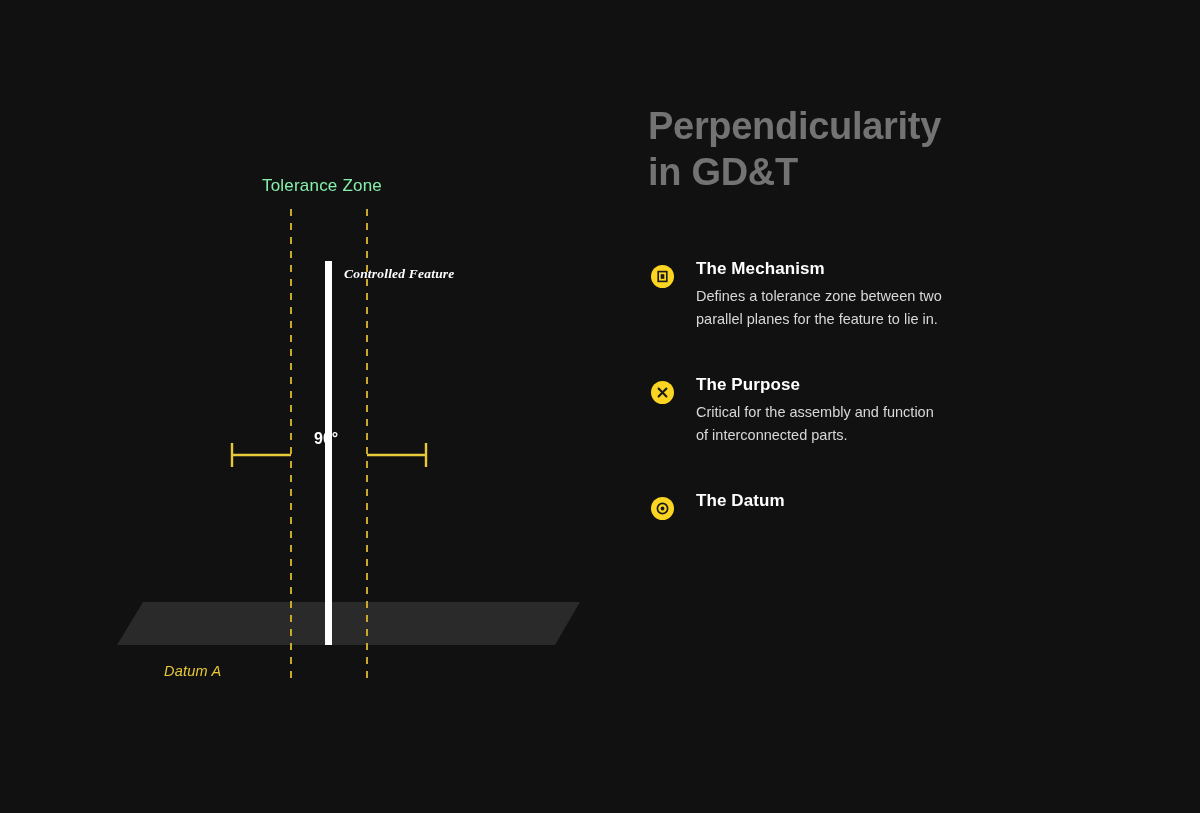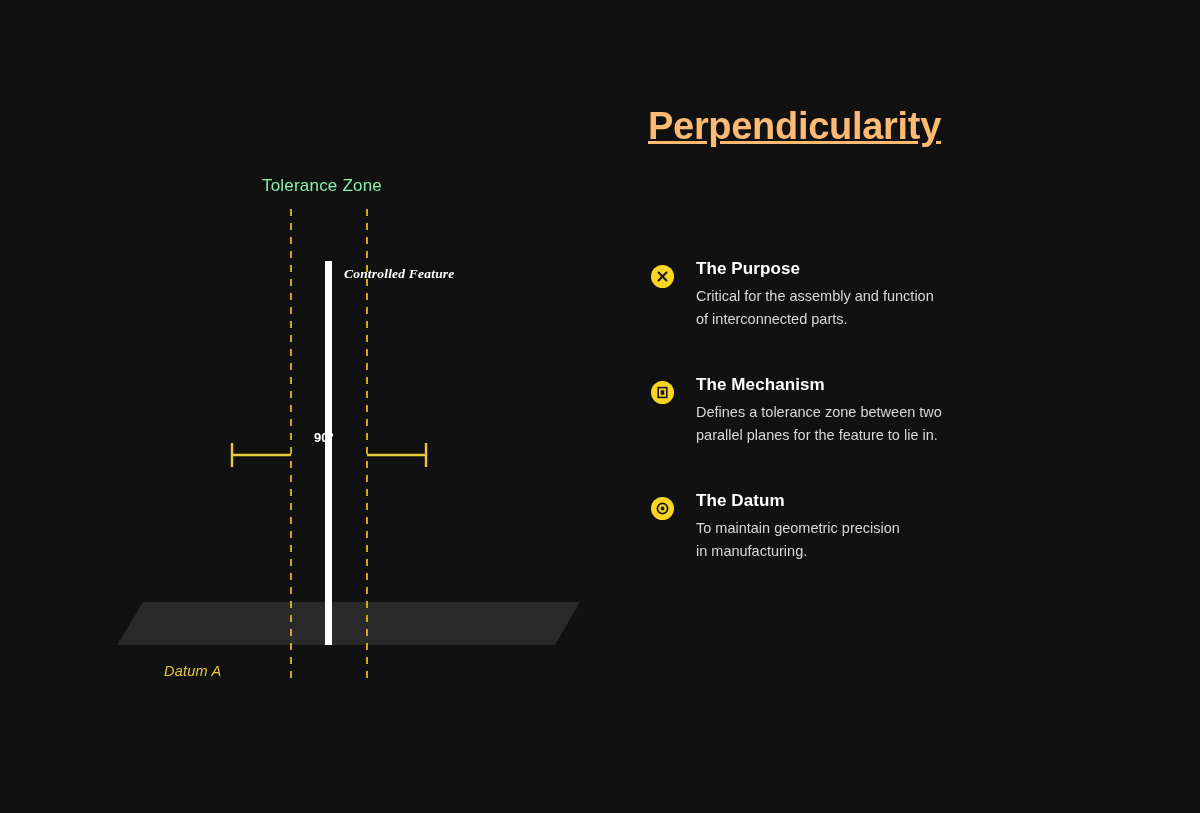--- a/index.html
+++ b/index.html
@@ -57,44 +57,43 @@
     top: 663px;
     font-size: 14.5px;
     font-style: italic;
     color: #e8c93a;
     letter-spacing: .2px;
     text-align: right;
   }
   .lbl-angle {
     left: 314px;
     top: 430px;
-    font-size: 13px;
+    font-size: 16px;
     font-weight: bold;
     color: #ffffff;
     z-index: 2;
   }
 
   
   .panel {
     position: absolute;
     left: 648px;
     top: 0;
     width: 460px;
     height: 813px;
   }
   .title {
     position: absolute;
     left: 0;
     top: 78px;
     font-size: 38px;
     line-height: 46px;
     font-weight: bold;
-    color: #fdba74;
+    color: #737373;
     letter-spacing: -0.3px;
-    text-decoration: underline;
   }
   .title .line2 { display: block; }
 
   .items {
     position: absolute;
     left: 0;
     top: 258px;
     width: 460px;
   }
   .item {
@@ -165,62 +164,59 @@
 
     <div class="lbl lbl-angle">90°</div>
 
     <div class="lbl lbl-datum">Datum A</div>
   </div>
 
   <div class="panel">
 
     <h1 class="title">
       <span>Perpendicularity</span>
+      <span class="line2">in GD&amp;T</span>
     </h1>
 
     <div class="items">
 
+
+      <div class="item">
+        <span class="badge">
+          <svg width="13" height="13" viewBox="0 0 13 13">
+            <rect x="2.2" y="1.6" width="8.6" height="9.8" fill="none" stroke="#1a1a1a" stroke-width="1.6"></rect>
+            <rect x="4.7" y="4.2" width="3.6" height="4.6" fill="#1a1a1a"></rect>
+          </svg>
+        </span>
+        <p class="item-title">The Mechanism</p>
+        <p class="item-desc">
+          <span>Defines a tolerance zone between two</span><br>
+          <span>parallel planes for the feature to lie in.</span>
+        </p>
+      </div>
 
       <div class="item">
         <span class="badge">
           <svg width="13" height="13" viewBox="0 0 13 13">
             <line x1="2.6" y1="2.6" x2="10.4" y2="10.4" stroke="#1a1a1a" stroke-width="2.1" stroke-linecap="round"></line>
             <line x1="10.4" y1="2.6" x2="2.6" y2="10.4" stroke="#1a1a1a" stroke-width="2.1" stroke-linecap="round"></line>
           </svg>
         </span>
         <p class="item-title">The Purpose</p>
         <p class="item-desc">
           <span>Critical for the assembly and function</span><br>
           <span>of interconnected parts.</span>
         </p>
       </div>
 
       <div class="item">
         <span class="badge">
           <svg width="13" height="13" viewBox="0 0 13 13">
-            <rect x="2.2" y="1.6" width="8.6" height="9.8" fill="none" stroke="#1a1a1a" stroke-width="1.6"></rect>
-            <rect x="4.7" y="4.2" width="3.6" height="4.6" fill="#1a1a1a"></rect>
-          </svg>
-        </span>
-        <p class="item-title">The Mechanism</p>
-        <p class="item-desc">
-          <span>Defines a tolerance zone between two</span><br>
-          <span>parallel planes for the feature to lie in.</span>
-        </p>
-      </div>
-
-      <div class="item">
-        <span class="badge">
-          <svg width="13" height="13" viewBox="0 0 13 13">
             <circle cx="6.5" cy="6.5" r="5.1" fill="none" stroke="#1a1a1a" stroke-width="1.7"></circle>
             <circle cx="6.5" cy="6.5" r="1.9" fill="#1a1a1a"></circle>
           </svg>
         </span>
         <p class="item-title">The Datum</p>
-        <p class="item-desc">
-          <span>To maintain geometric precision</span><br>
-          <span>in manufacturing.</span>
-        </p>
       </div>
 
     </div>
   </div>
 </div>
 
 </body></html>

